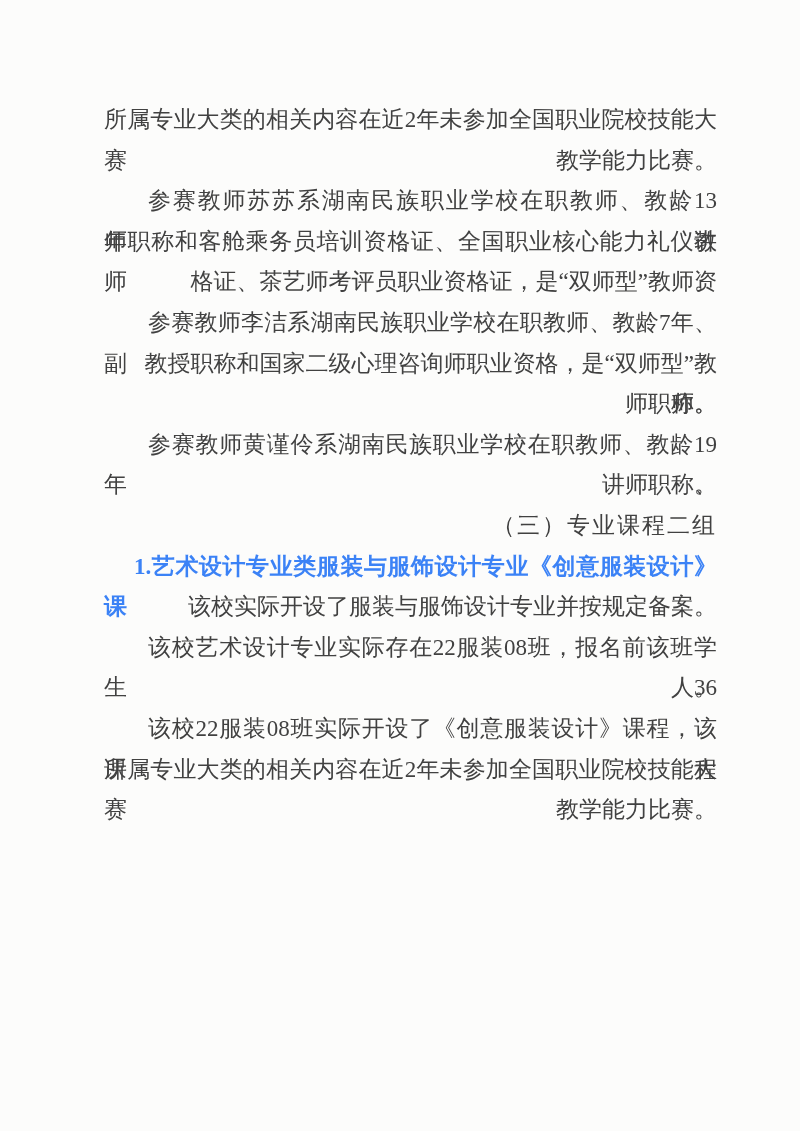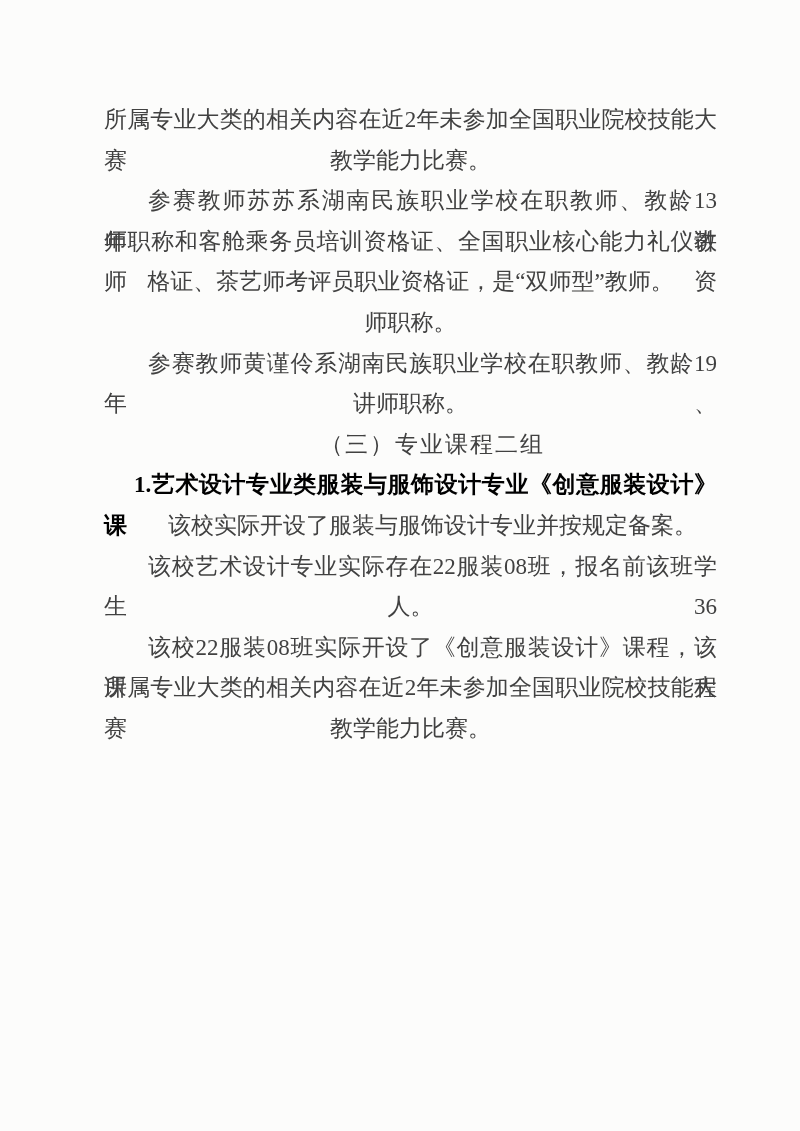--- a/index.html
+++ b/index.html
@@ -29,34 +29,34 @@
   }
   .paragraph {
     margin: 0;
     padding: 0;
   }
   .line {
     height: 40.6px;
     line-height: 40.6px;
     font-size: 23px;
     color: #414141;
-    text-align: center;
+    text-align: right;
     white-space: normal;
     overflow: visible;
   }
   .line.just {
     text-align: justify;
     text-align-last: justify;
   }
   .line.indent {
     text-indent: 44px;
   }
   .heading-bold .line {
     font-weight: 700;
-    color: #000000;
+    color: #3b82f6;
   }
   .heading-bold .line.indent {
     text-indent: 30px;
   }
   .heading-kai .line {
     letter-spacing: 2px;
   }
   .footer {
     position: absolute;
     left: 0;
@@ -79,20 +79,24 @@
       <div class="paragraph body">
         <div class="line just">所属专业大类的相关内容在近2年未参加全国职业院校技能大赛</div>
         <div class="line">教学能力比赛。</div>
       </div>
       <div class="paragraph body">
         <div class="line indent just">参赛教师苏苏系湖南民族职业学校在职教师、教龄13年、讲</div>
         <div class="line just">师职称和客舱乘务员培训资格证、全国职业核心能力礼仪教师资</div>
         <div class="line">格证、茶艺师考评员职业资格证，是“双师型”教师。</div>
       </div>
       <div class="paragraph body">
+        <div class="line indent just">参赛教师李洁系湖南民族职业学校在职教师、教龄7年、副</div>
+        <div class="line">教授职称和国家二级心理咨询师职业资格，是“双师型”教师。</div>
+      </div>
+      <div class="paragraph body">
         <div class="line">师职称。</div>
       </div>
       <div class="paragraph body">
         <div class="line indent just">参赛教师黄谨伶系湖南民族职业学校在职教师、教龄19年、</div>
         <div class="line">讲师职称。</div>
       </div>
       <div class="paragraph heading-kai">
         <div class="line indent">（三）专业课程二组</div>
       </div>
       <div class="paragraph heading-bold">

